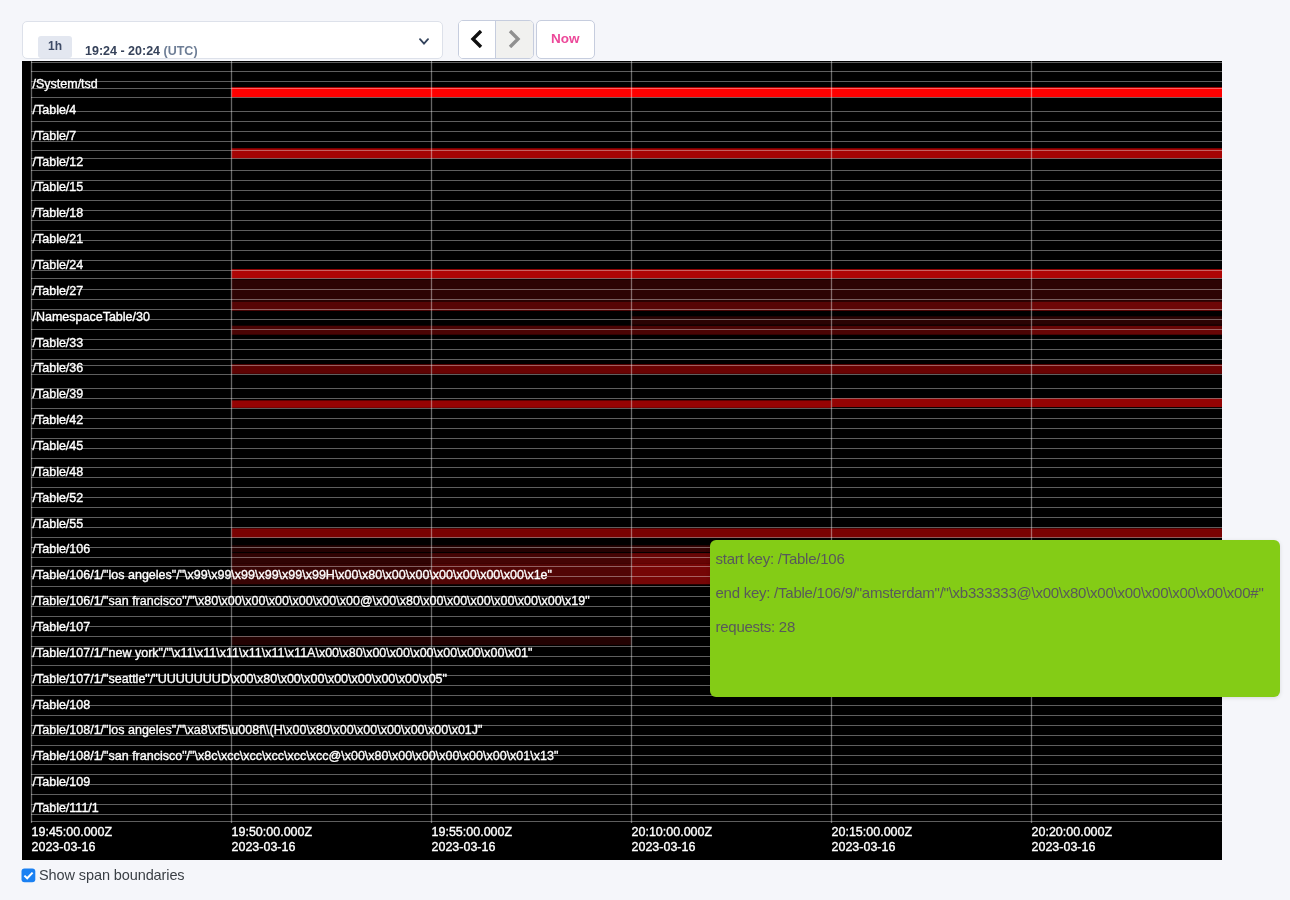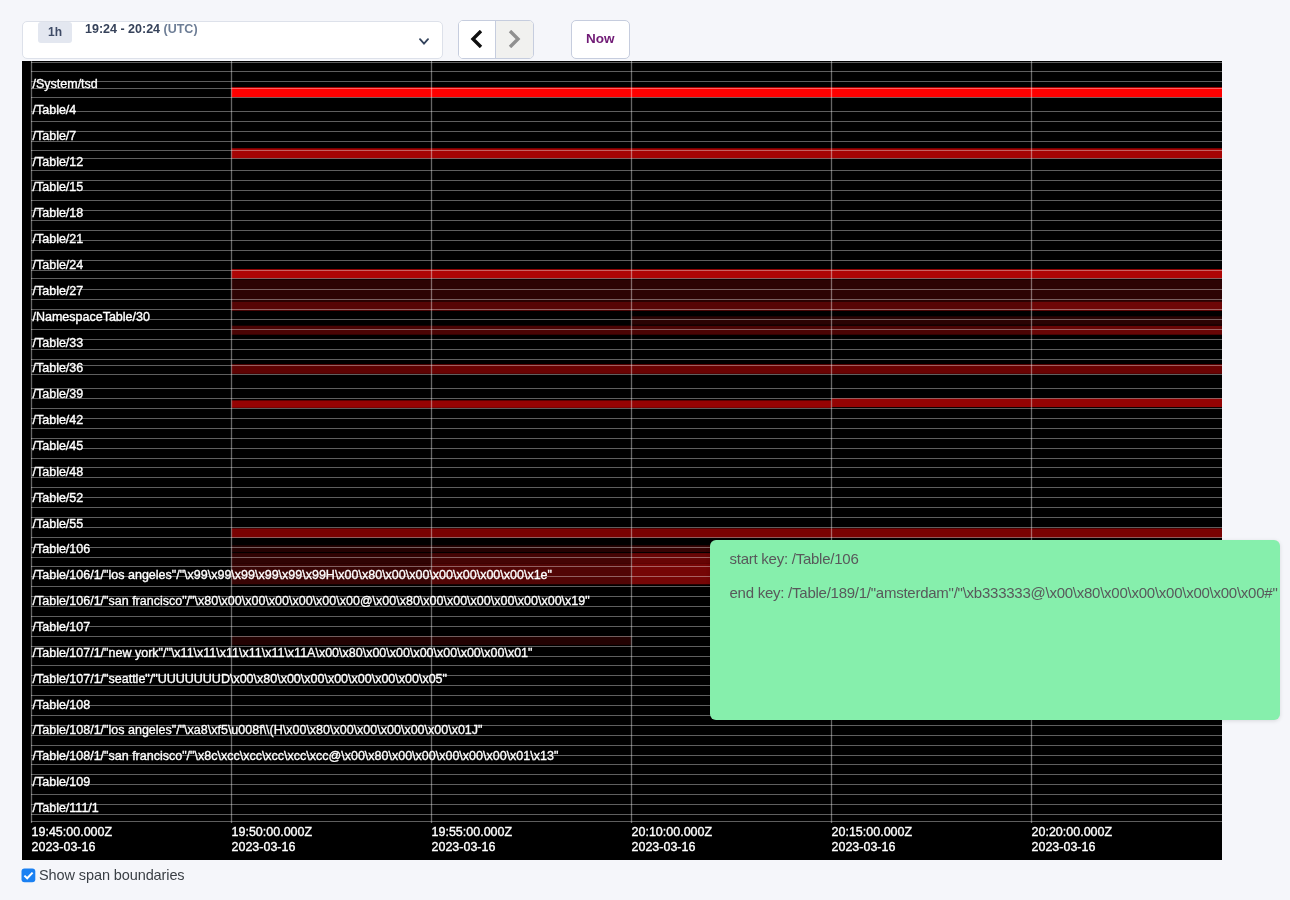--- a/index.html
+++ b/index.html
@@ -1,26 +1,26 @@
 <!DOCTYPE html>
 <html><head><meta charset="utf-8"><style>
 * { margin:0; padding:0; box-sizing:border-box; }
 html,body { -webkit-font-smoothing:antialiased; width:1290px; height:900px; background:#f5f6fa; font-family:"Liberation Sans",sans-serif; position:relative; overflow:hidden; }
 .abs { position:absolute; }
-.drop { left:22px; top:20.5px; width:420.5px; height:38px; background:#fff; border:1px solid #dde1ea; border-radius:5px; display:flex; align-items:flex-start; }
+.drop { left:22px; top:20.5px; width:420.5px; height:38px; background:#fff; border:1px solid #dde1ea; border-radius:5px; display:flex; align-items:flex-end; }
 .badge { margin-left:15px; width:34px; height:21.5px; background:#e3e7f0; border-radius:3px; color:#3e4b66; font-size:12px; font-weight:bold; text-align:center; line-height:21.5px; }
 .range { margin-left:13px; font-size:12.5px; font-weight:bold; color:#36425a; }
 .range .utc { color:#6e7e96;margin-top:36px; }
 .chev { position:absolute; right:13px; top:16px; }
 .grp { left:457.5px; top:20px; width:76px; height:38.5px; display:flex; border:1px solid #c6cdde; border-radius:5px; overflow:hidden; background:#fff; }
 .grp .b1 { width:37.5px; height:100%; background:#fff; border-right:1px solid #c6cdde; display:flex; align-items:center; justify-content:center; }
 .grp .b2 { flex:1; background:#f1f1ef; display:flex; align-items:center; justify-content:center; }
-.nowb { left:571px; top:20px; width:58.5px; height:38.5px; background:#fff; border:1px solid #c6cdde; border-radius:5px; color:#701a75; font-size:13.5px; font-weight:bold; text-align:center; line-height:36.5px; }
+.nowb { left:536px; top:20px; width:58.5px; height:38.5px; background:#fff; border:1px solid #c6cdde; border-radius:5px; color:#ec4899; font-size:13.5px; font-weight:bold; text-align:center; line-height:36.5px; }
 .lbl { font:12.5px "Liberation Sans",sans-serif; fill:#fff; stroke:#fff; stroke-width:0.35; }
-.tip { left:709.5px; top:540px; width:570px; height:180px; background:#86efac; border-radius:6px; padding:2px 0 0 20px; box-shadow:0 1px 4px rgba(0,0,0,0.12); }
+.tip { left:709.5px; top:540px; width:570px; height:157px; background:#84cc16; border-radius:6px; padding:2px 0 0 6px; box-shadow:0 1px 4px rgba(0,0,0,0.12); }
 .tip div { font-size:15px; letter-spacing:-0.25px; color:#58595b; line-height:34px; white-space:nowrap; }
 .chkrow { left:21px; top:867px; display:flex; align-items:center; }
 .chklbl { margin-left:3px; font-size:14.5px; color:#3a3f45; letter-spacing:-0.1px; }
 </style></head>
 <body>
 <div class="abs drop">
   <div class="badge">1h</div>
   <div class="range">19:24 - 20:24 <span class="utc">(UTC)</span></div>
   <svg class="chev" width="10" height="7" viewBox="0 0 10 7">
       <path d="M1 1.2 L5 5.6 L9 1.2" stroke="#33435c" stroke-width="1.8" fill="none" stroke-linecap="round"></path>
@@ -103,20 +103,21 @@
 <text x="409.5" y="789.5" class="lbl">2023-03-16</text>
 <text x="609.5" y="775" class="lbl">20:10:00.000Z</text>
 <text x="609.5" y="789.5" class="lbl">2023-03-16</text>
 <text x="809.5" y="775" class="lbl">20:15:00.000Z</text>
 <text x="809.5" y="789.5" class="lbl">2023-03-16</text>
 <text x="1009.5" y="775" class="lbl">20:20:00.000Z</text>
 <text x="1009.5" y="789.5" class="lbl">2023-03-16</text>
 </svg>
 <div class="abs tip">
   <div>start key: /Table/106</div>
-  <div>end key: /Table/189/1/"amsterdam"/"\xb333333@\x00\x80\x00\x00\x00\x00\x00\x00#"</div>
+  <div>end key: /Table/106/9/"amsterdam"/"\xb333333@\x00\x80\x00\x00\x00\x00\x00\x00#"</div>
+  <div>requests: 28</div>
 </div>
 <div class="abs chkrow">
   <svg width="15" height="15" viewBox="0 0 15 15">
       <rect x="0.5" y="0.5" width="13.8" height="13.8" rx="3" fill="#1a80f2"></rect>
       <path d="M3.4 7.6 L6.2 10.3 L11.6 4.6" stroke="#fff" stroke-width="2" fill="none"></path>
     </svg>
   <div class="chklbl">Show span boundaries</div>
 </div>
 </body></html>

